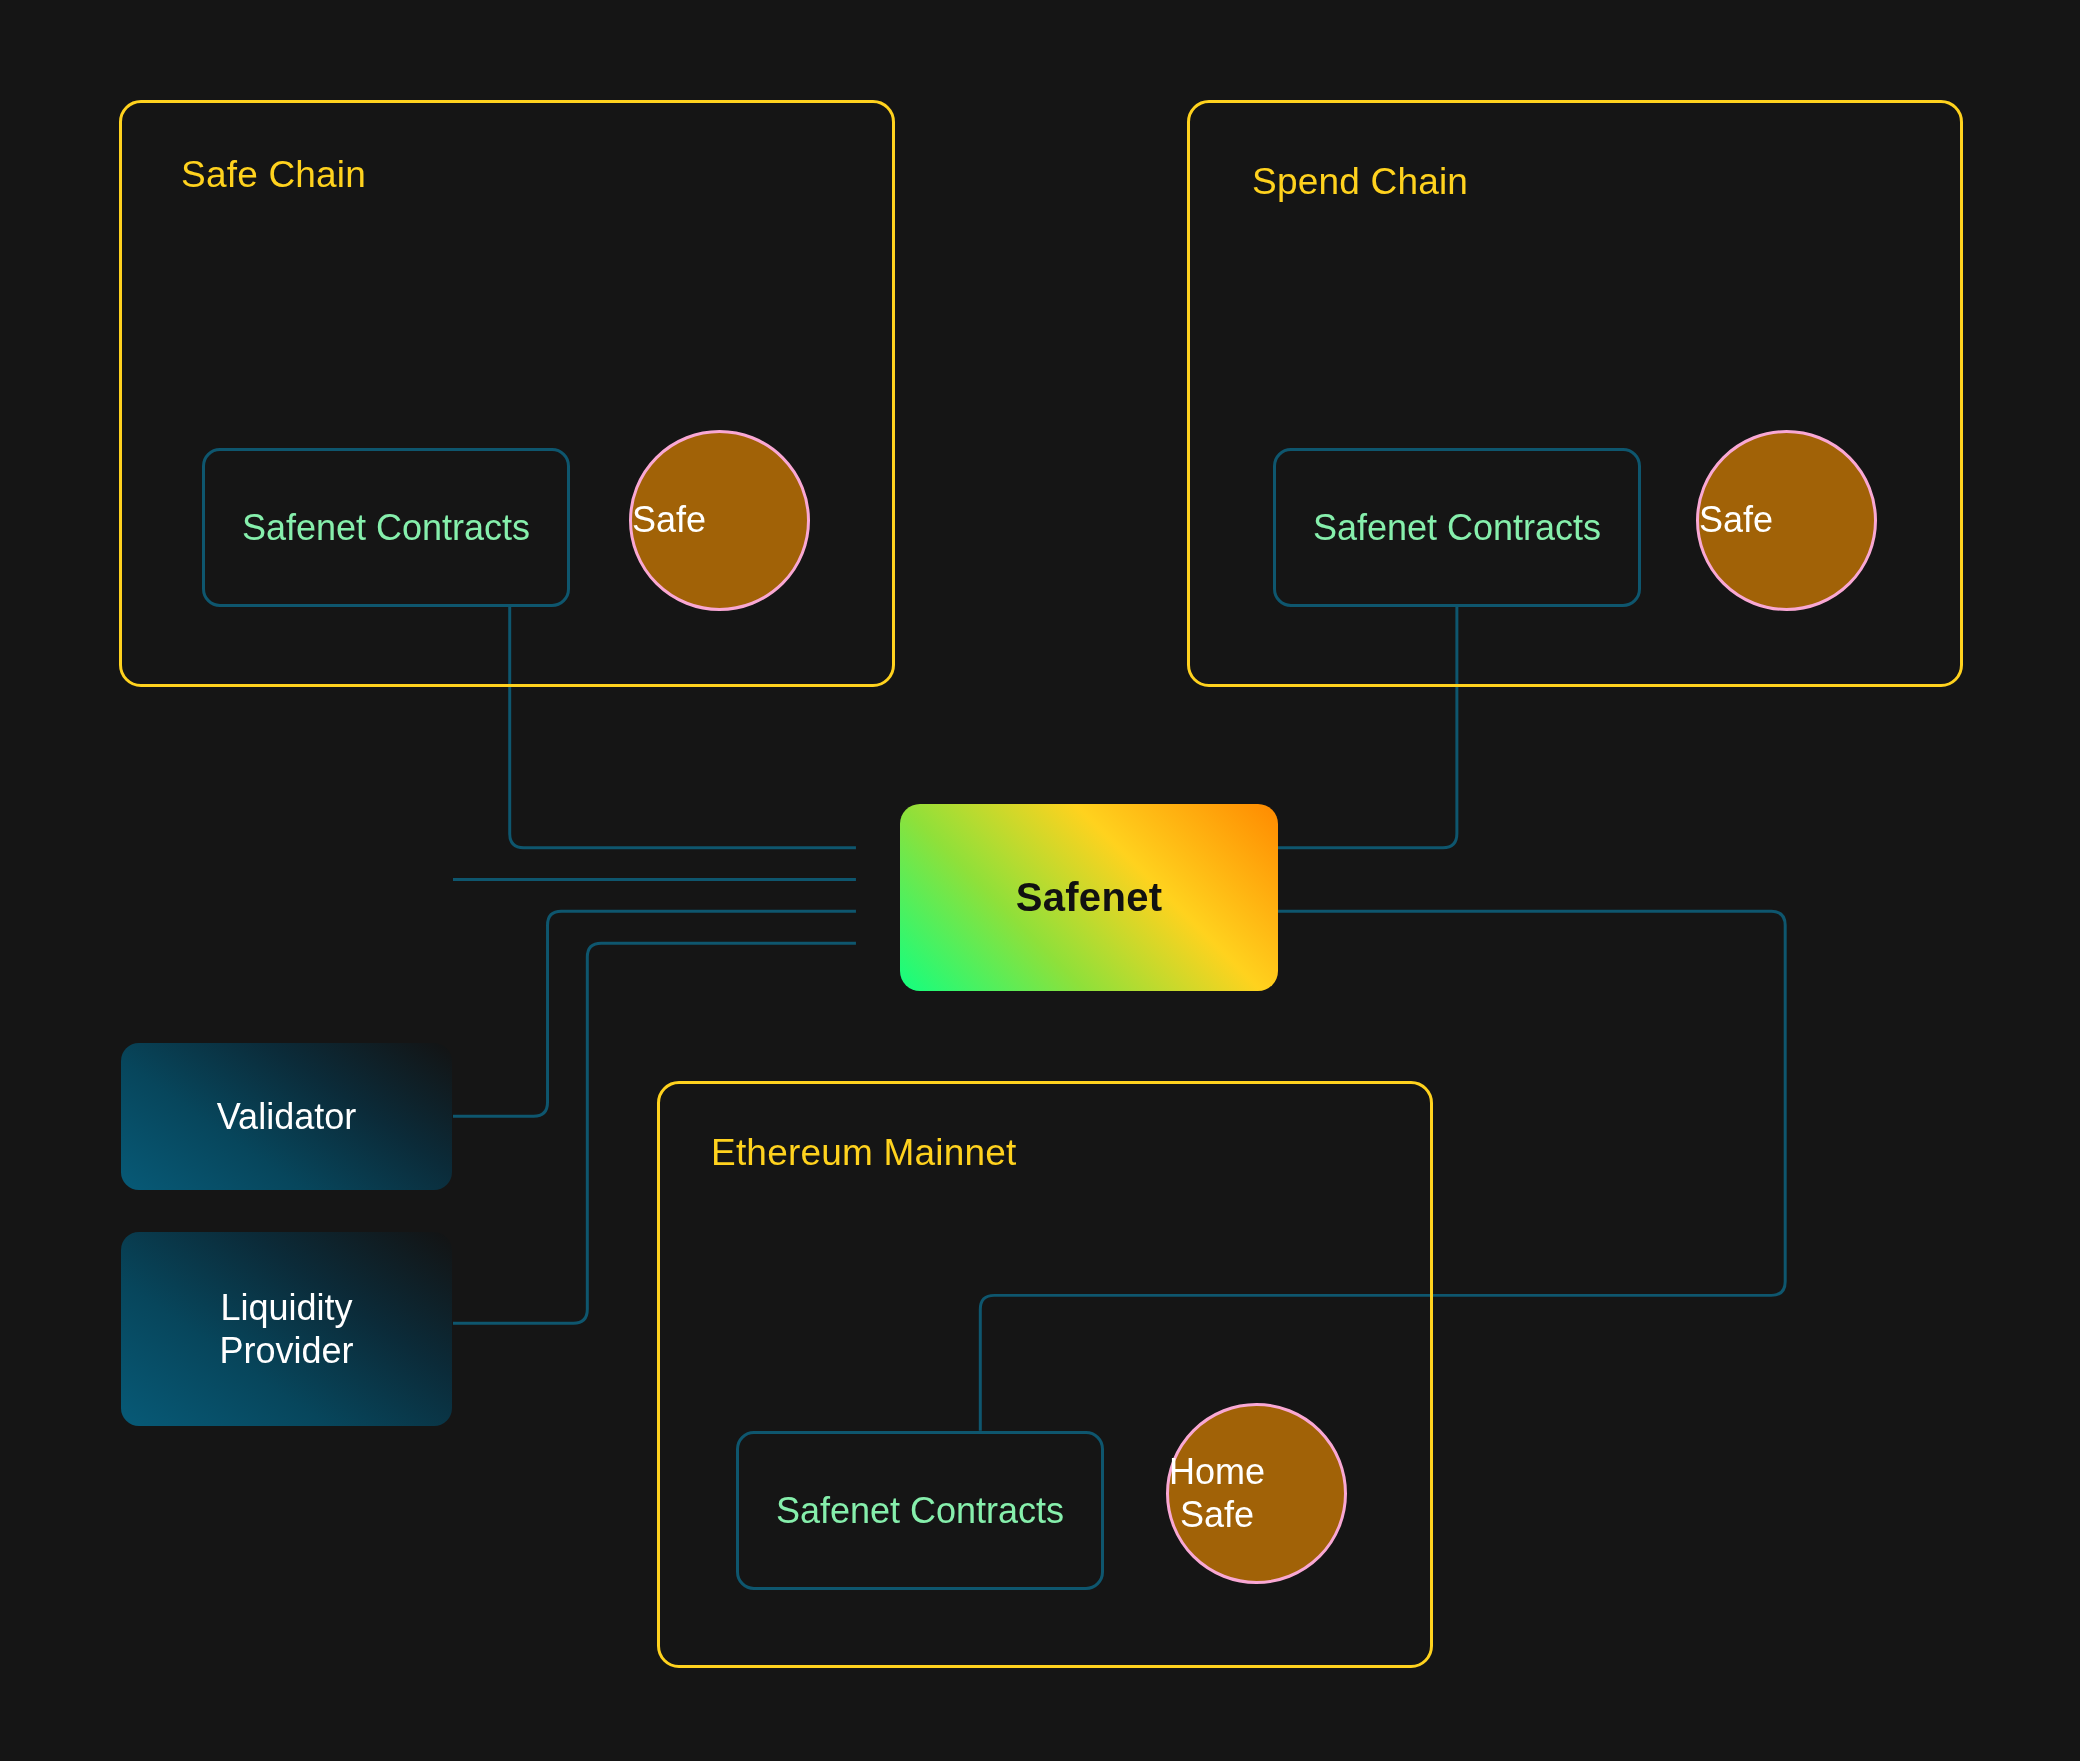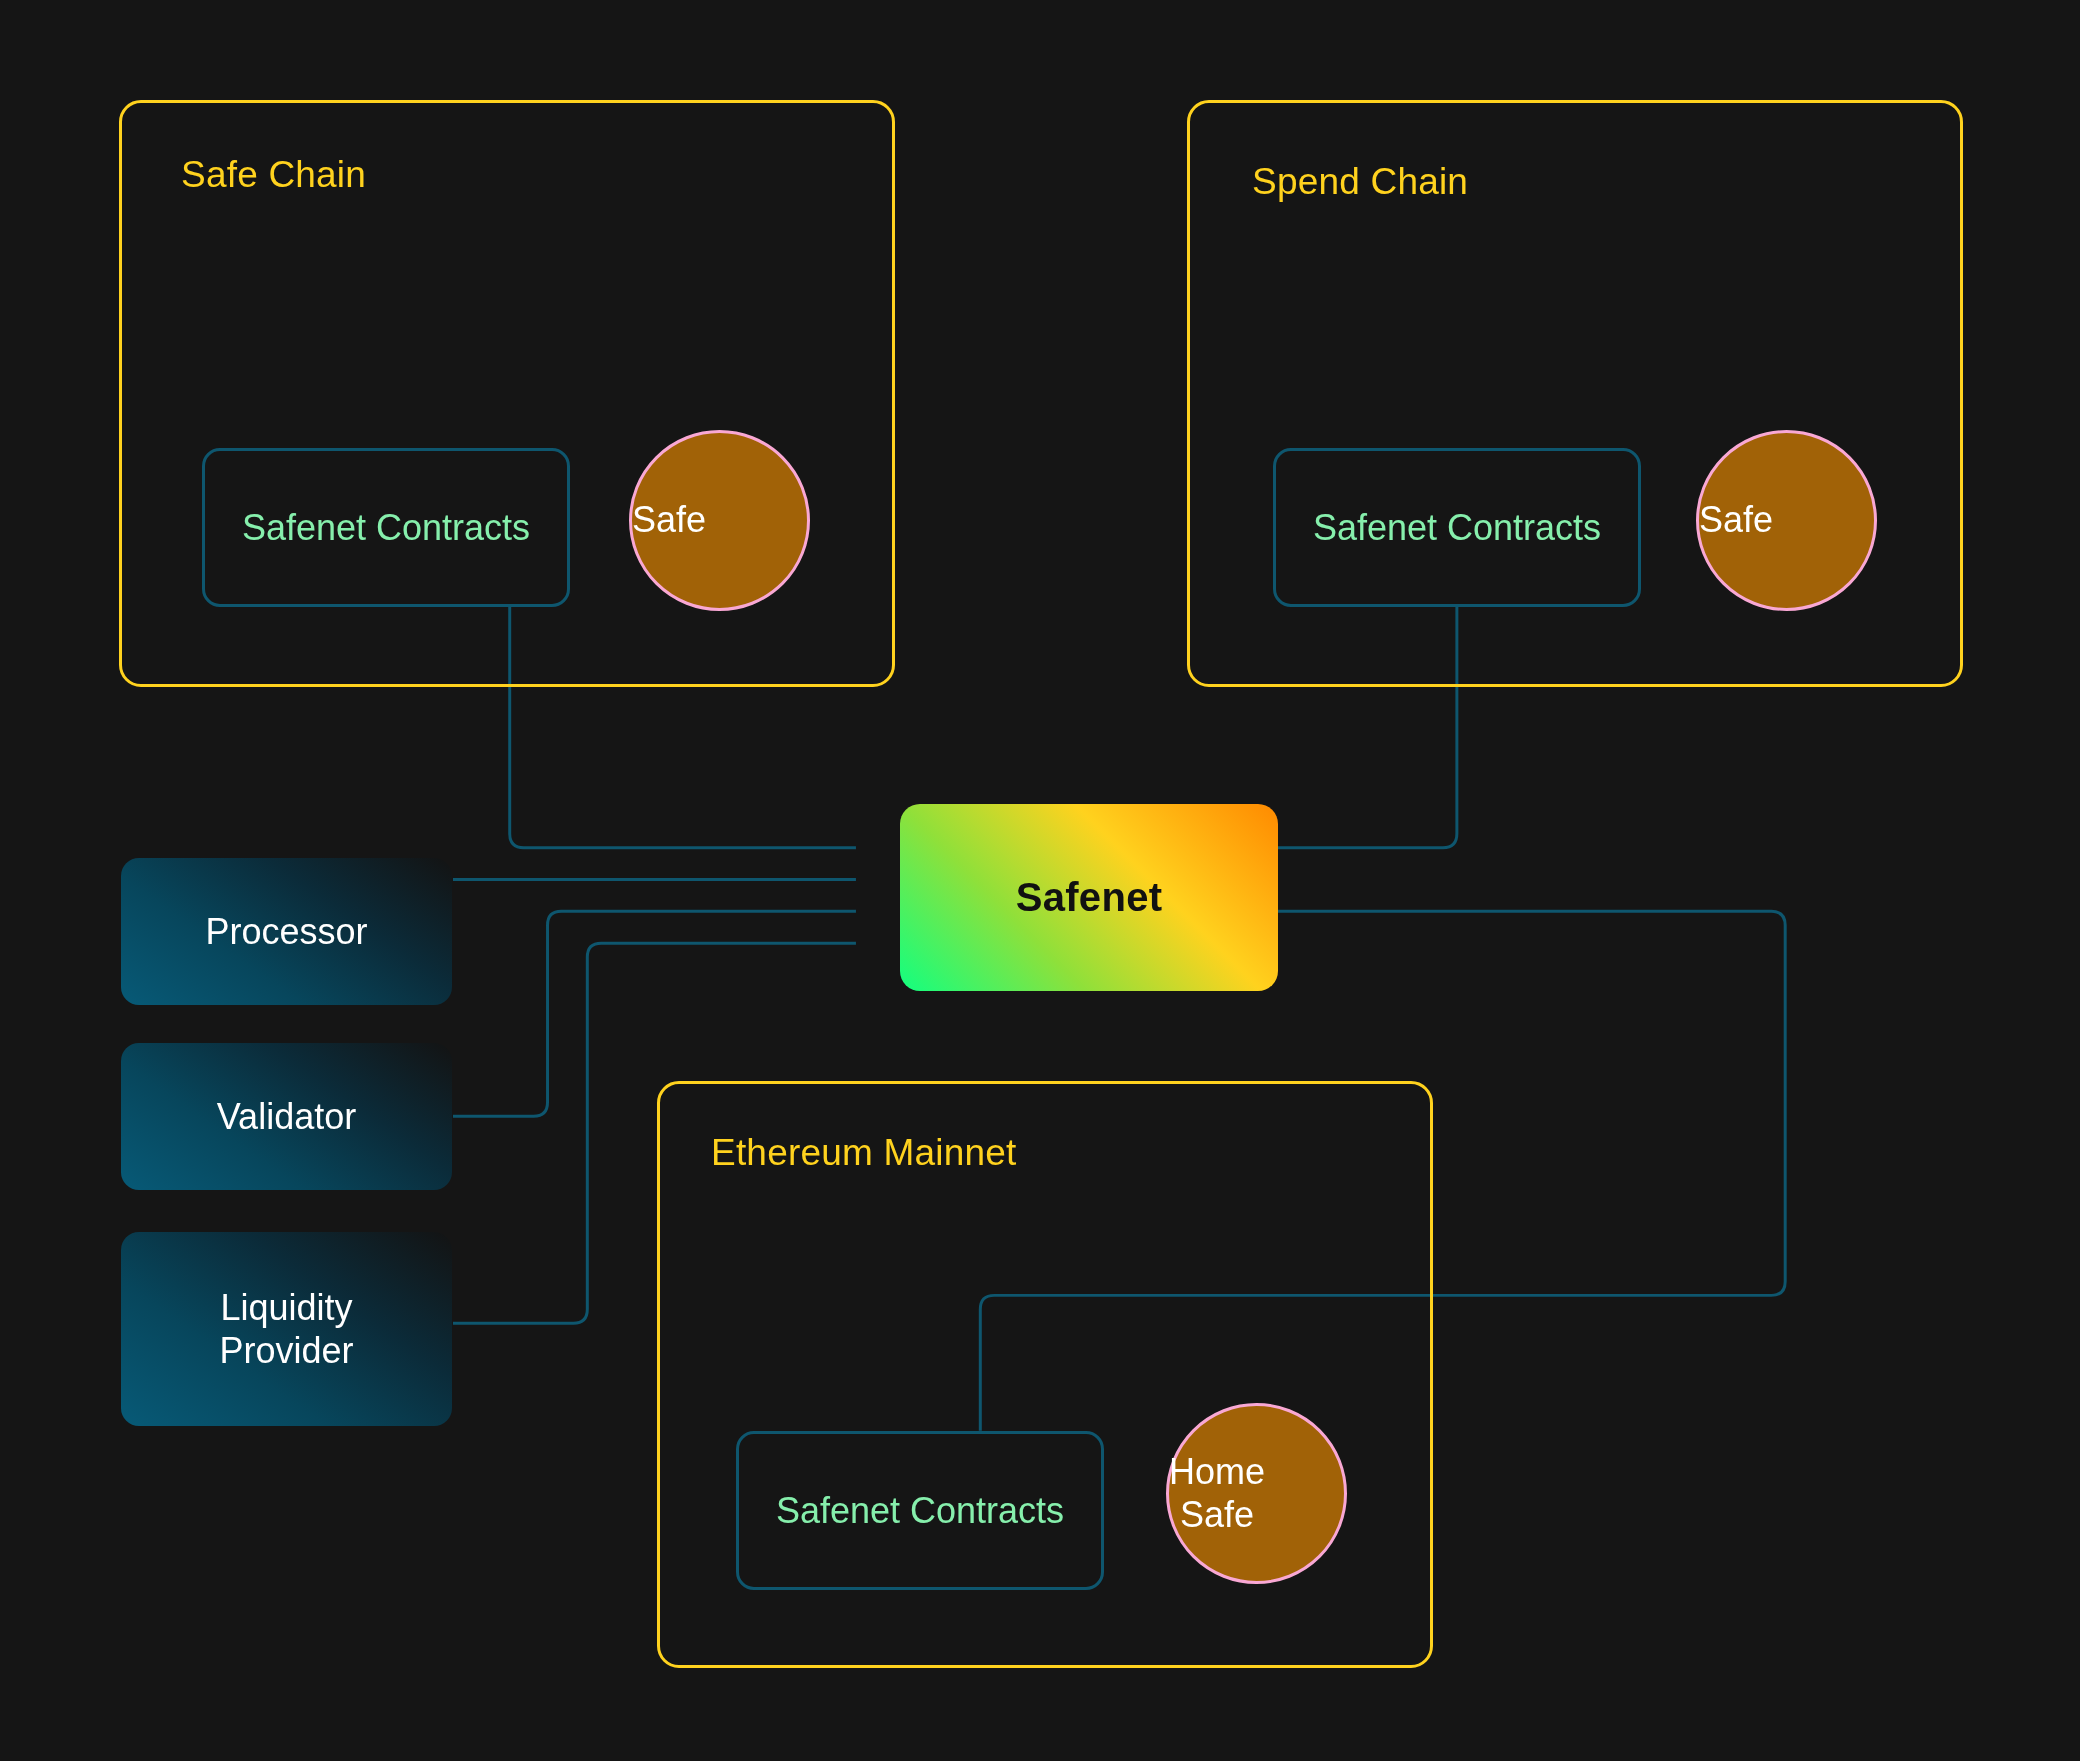--- a/index.html
+++ b/index.html
@@ -144,23 +144,20 @@
   <div class="chain-title" style="left:1252px; top:161px;">Spend Chain</div>
 
   <div class="contract-box" style="left:1273px; top:448px; width:368px; height:159px;">
     <span>Safenet Contracts</span>
   </div>
 
   <div class="safe-circle" style="left:1696px; top:430px; width:181px; height:181px;">
     <span>Safe</span>
   </div>
 
-  <div class="actor-card" style="left:121px; top:858px; width:331px; height:147px;">
-    <span>Processor</span>
-  </div>
 
   <div class="actor-card" style="left:121px; top:1232px; width:331px; height:194px;">
     <span>
       <span>Liquidity</span><br>
       <span>Provider</span>
     </span>
   </div>
 
   <div class="actor-card" style="left:121px; top:1043px; width:331px; height:147px;">
     <span>Validator</span>

